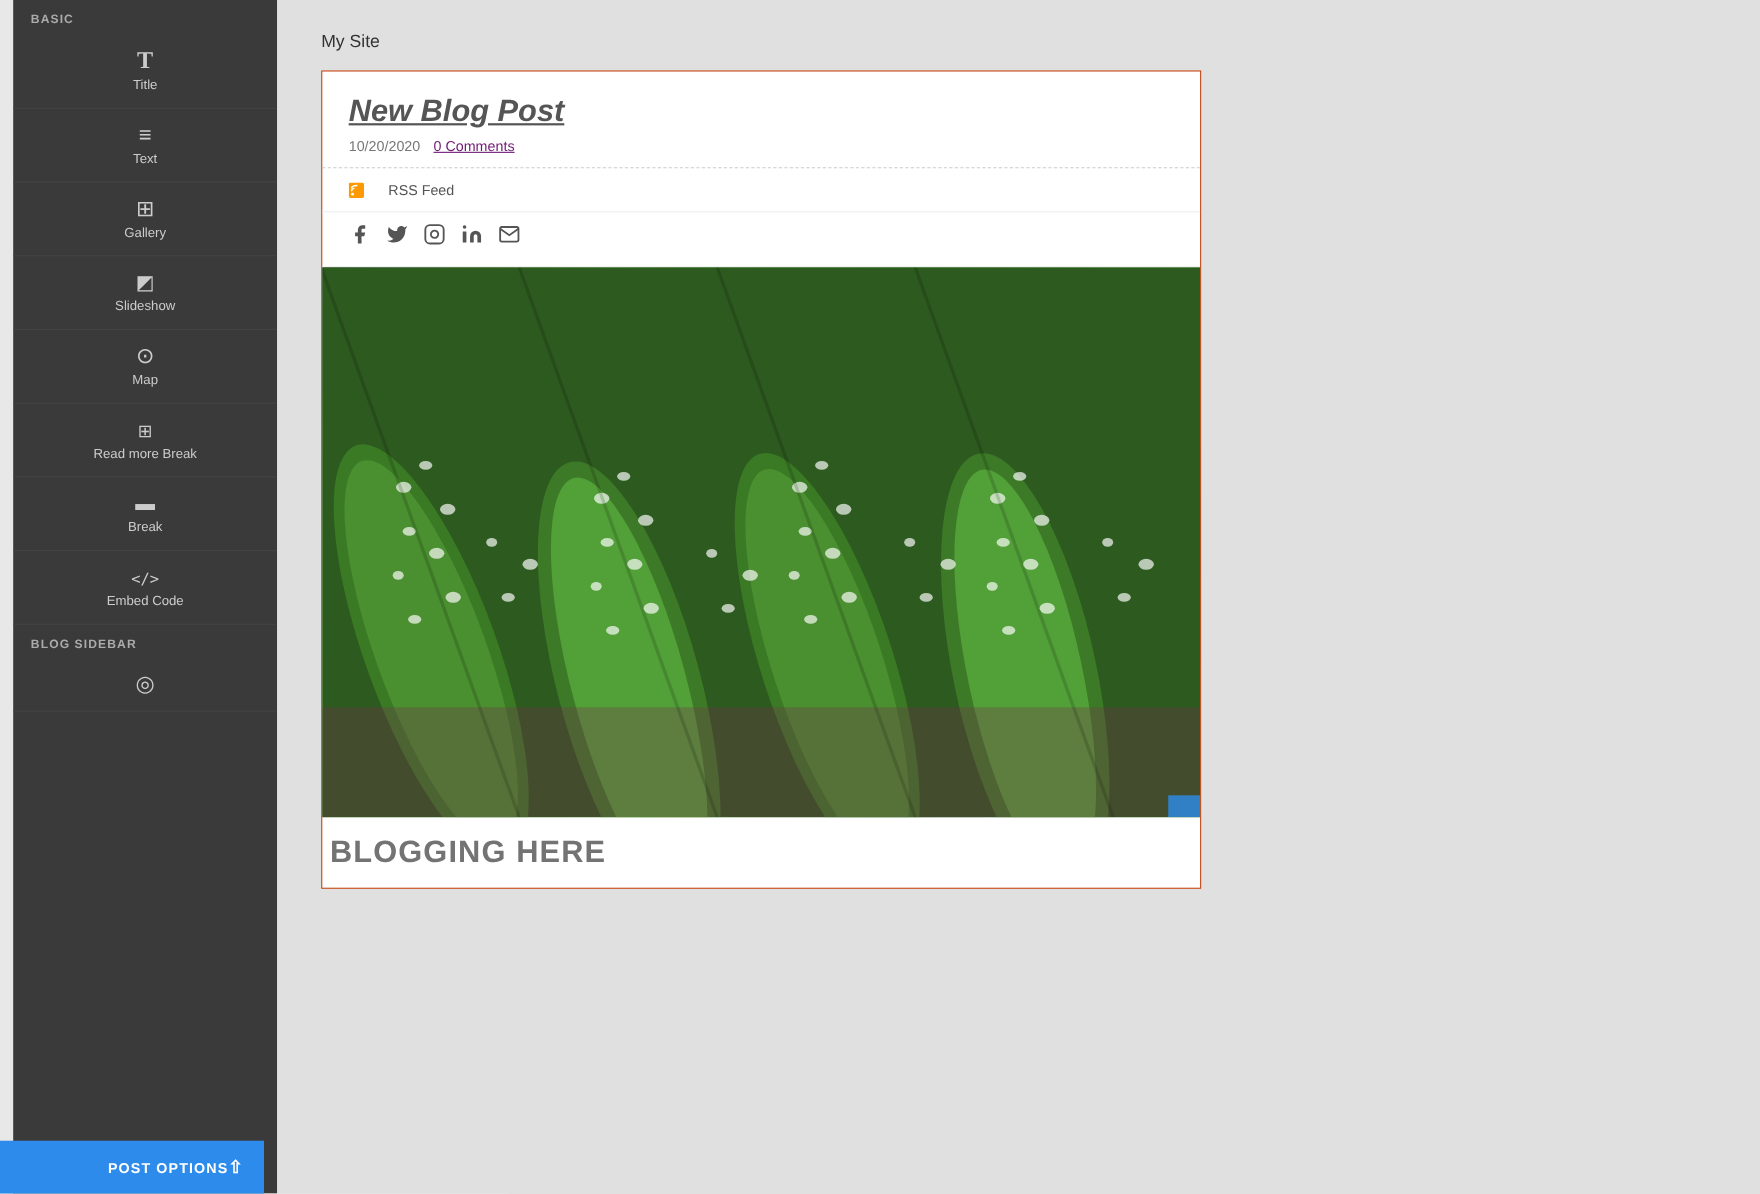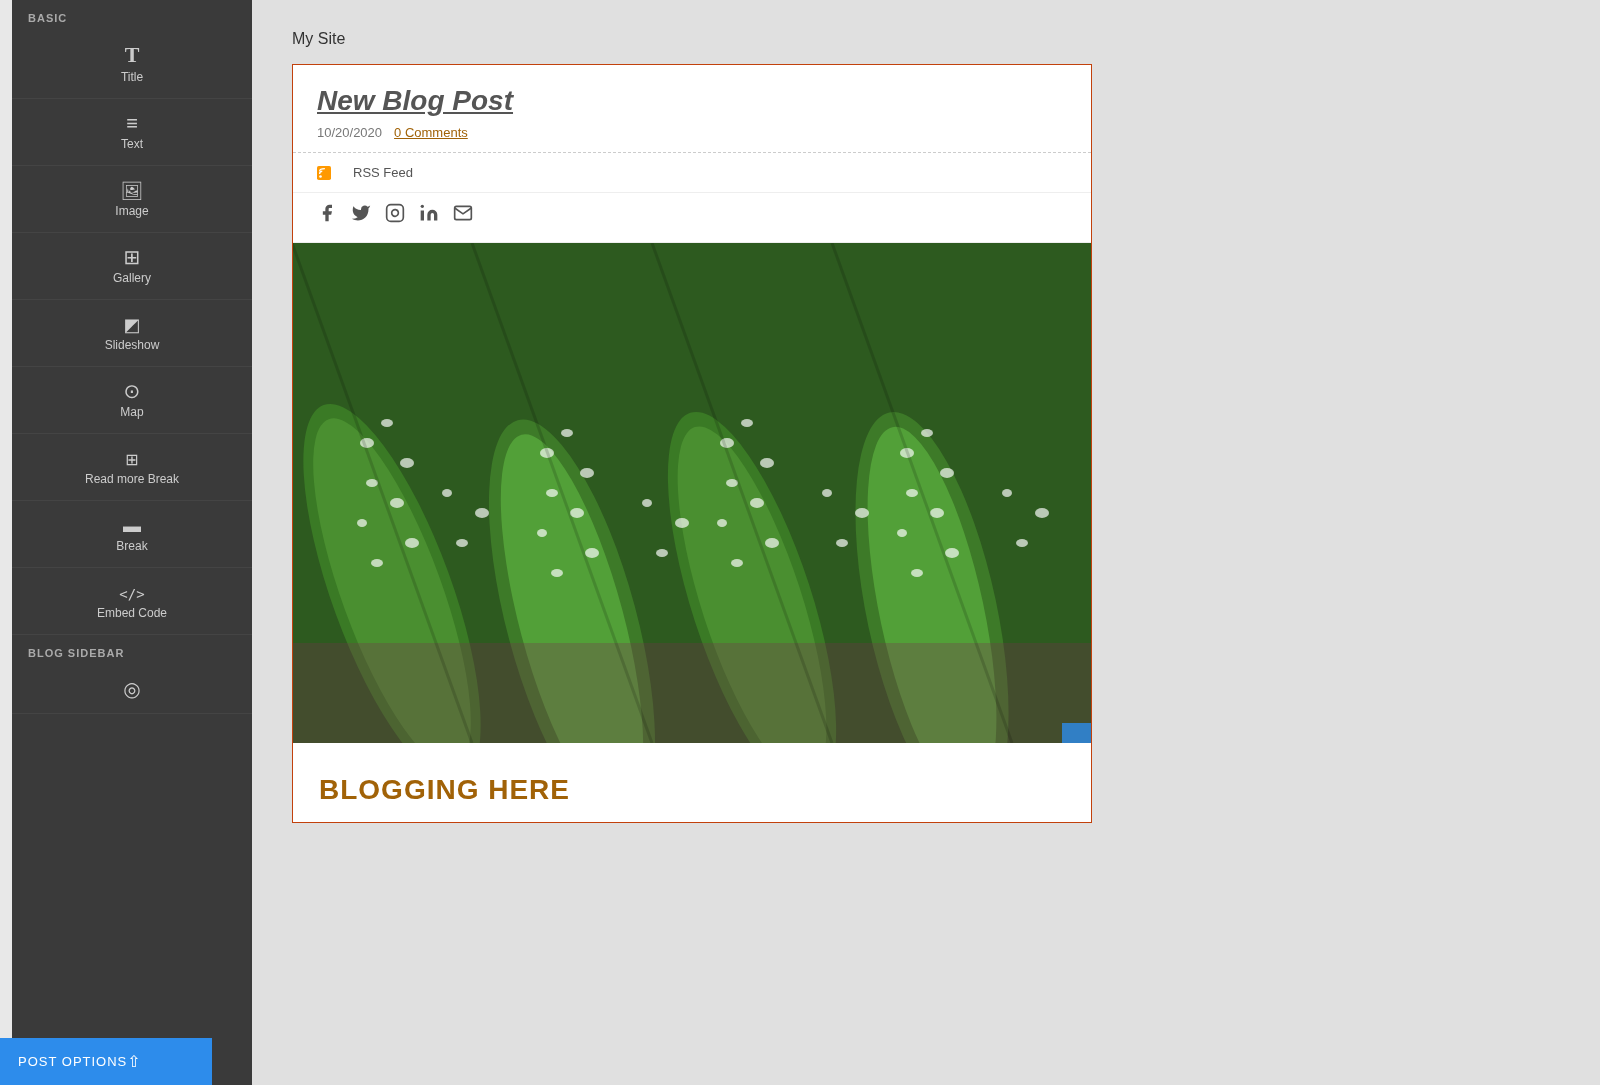--- a/index.html
+++ b/index.html
@@ -43,30 +43,30 @@
       font-size: 20px;
       color: #ccc;
       line-height: 1;
     }
 
     
     #post-options-bar {
       position: absolute;
       bottom: 0;
       left: 0;
-      width: 212px;
+      width: 240px;
       background: #2d8ceb;
       color: white;
       font-size: 13px;
-      font-weight: normal;
+      font-weight: bold;
       letter-spacing: 1px;
       text-transform: uppercase;
       display: flex;
       align-items: center;
-      justify-content: flex-start;
+      justify-content: flex-end;
       padding: 14px 18px;
       cursor: pointer;
     }
 
     
     #main {
       flex: 1;
       display: flex;
       flex-direction: column;
       background: #e0e0e0;
@@ -102,21 +102,21 @@
     }
 
     #blog-meta {
       font-size: 13px;
       color: #777;
       display: flex;
       gap: 12px;
     }
 
     #blog-meta a {
-      color: #a16207;
+      color: #701a75;
       text-decoration: underline;
     }
 
     #rss-section {
       padding: 12px 24px;
       border-bottom: 1px solid #eee;
       display: flex;
       align-items: center;
       gap: 22px;
       font-size: 13px;
@@ -139,26 +139,25 @@
 
     #blog-image {
       width: 100%;
       height: 500px;
       background: linear-gradient(135deg, #2d5a2d 0%, #4a8a3a 20%, #3d7a30 40%, #5a9a45 60%, #2d5a2d 80%, #4a8a3a 100%);
       position: relative;
       overflow: hidden;
     }
 
     #blog-caption {
-      padding: 16px 26px;
+      padding: 16px 7px;
       font-size: 28px;
       font-weight: 900;
-      color: #a16207;
+      color: #737373;
       letter-spacing: 1px;
-      margin-top: 15px;
     }
 
     
     .icon-title::before { content: 'T'; font-size: 22px; font-weight: bold; font-family: serif; }
     .icon-text::before { content: '≡'; font-size: 20px; }
     .icon-image::before { content: '🖼'; font-size: 18px; }
     .icon-gallery::before { content: '⊞'; font-size: 20px; }
     .icon-slideshow::before { content: '◩'; font-size: 18px; }
     .icon-map::before { content: '⊙'; font-size: 20px; }
     .icon-readmore::before { content: '⊞'; font-size: 16px; }
@@ -182,24 +181,20 @@
     <div class="sidebar-item">
       <span class="icon icon-title"></span>
       <span>Title</span>
     </div>
 
     <div class="sidebar-item">
       <span class="icon icon-text"></span>
       <span>Text</span>
     </div>
 
-    <div class="sidebar-item">
-      <span class="icon icon-image"></span>
-      <span>Image</span>
-    </div>
 
     <div class="sidebar-item">
       <span class="icon icon-gallery"></span>
       <span>Gallery</span>
     </div>
 
     <div class="sidebar-item">
       <span class="icon icon-slideshow"></span>
       <span>Slideshow</span>
     </div>

